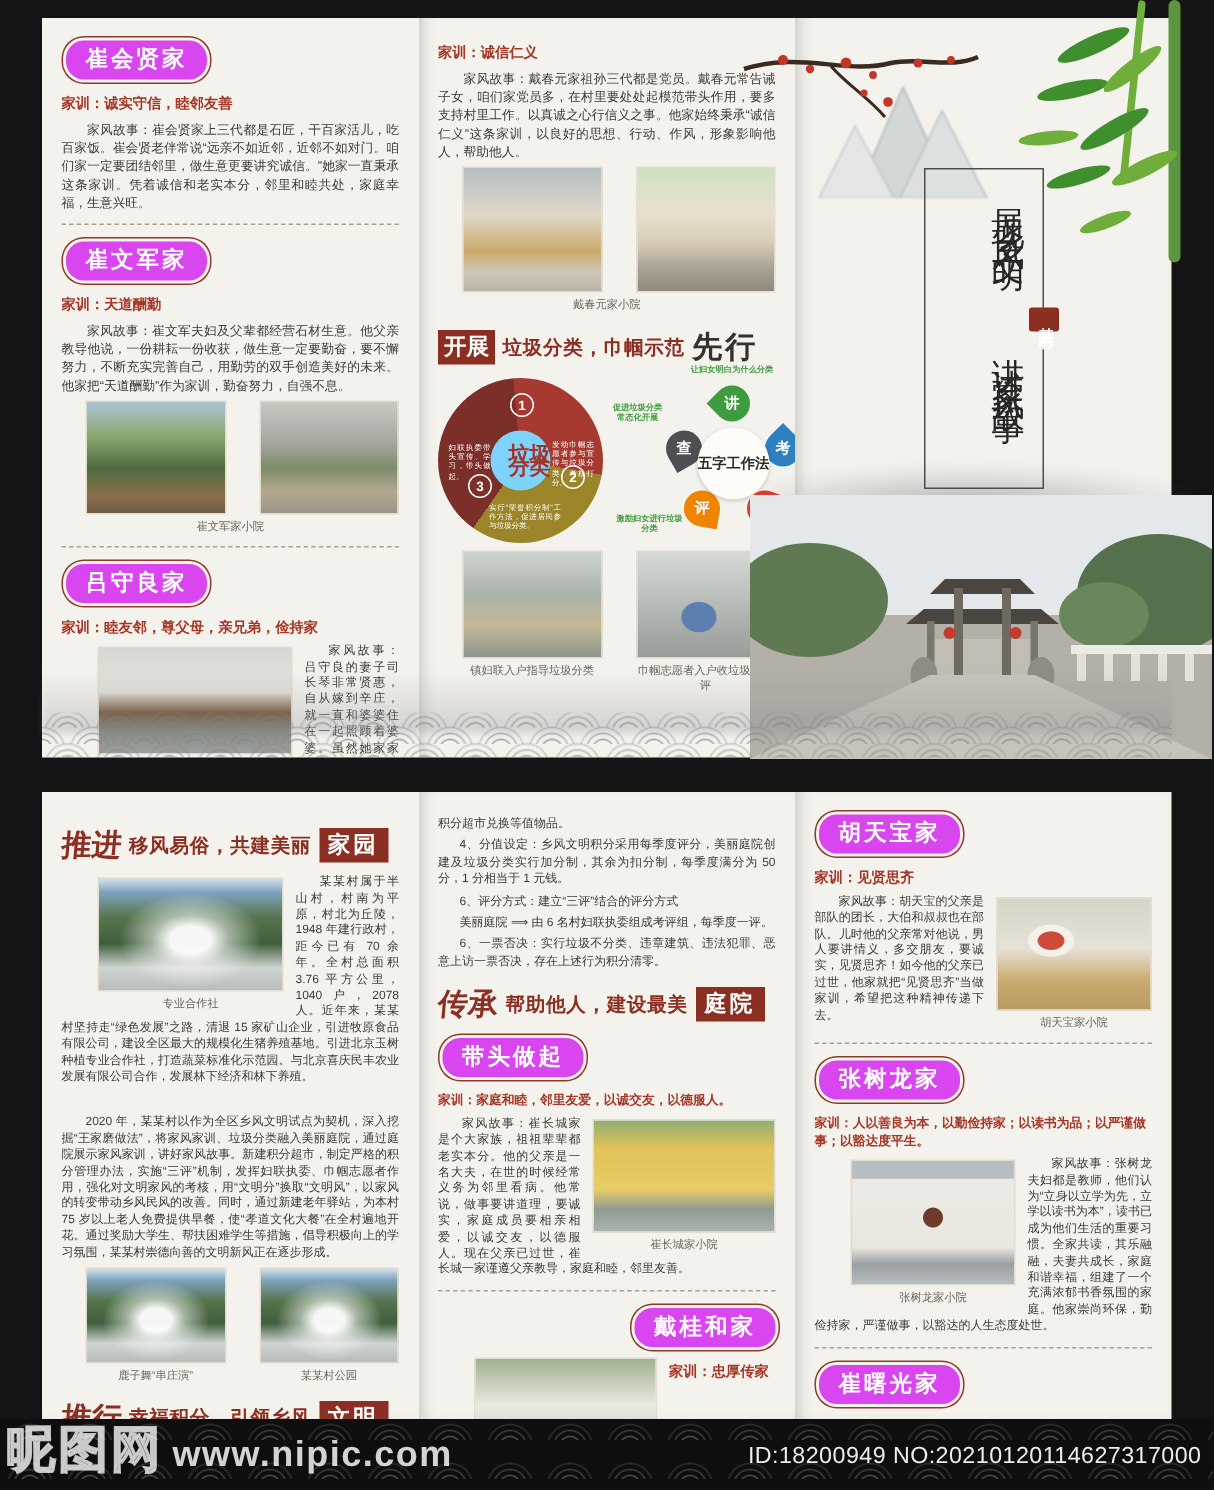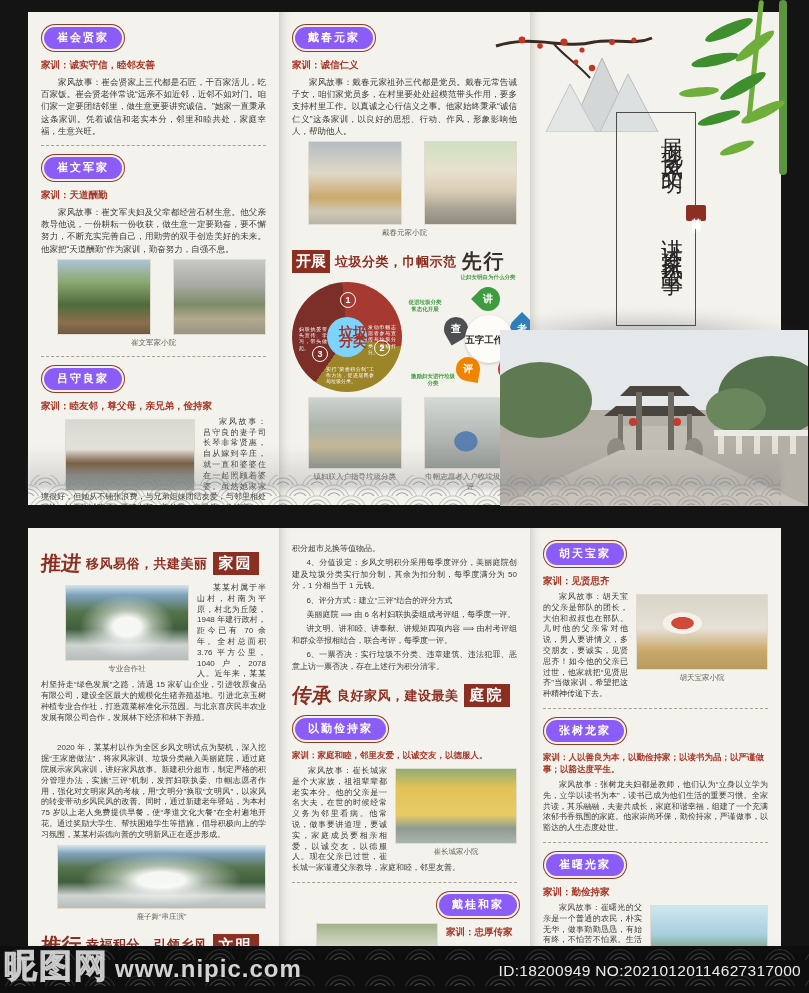--- a/index.html
+++ b/index.html
@@ -5,21 +5,21 @@
   html,body{margin:0;padding:0;}
   body{width:809px;height:993px;position:relative;overflow:hidden;background:#141414;
        font-family:"Liberation Sans","DejaVu Sans",sans-serif;}
   .spread{position:absolute;left:28px;width:753px;background:#f4f2ec;display:flex;}
   .spread-top{top:12px;height:493px;}
   .spread-bottom{top:528px;height:450px;}
   .panel{position:relative;width:251px;box-sizing:border-box;padding:12px 13px;overflow:hidden;z-index:1;}
   .panel+.panel{box-shadow:inset 10px 0 12px -10px rgba(0,0,0,.25);}
   .panel-cover{overflow:visible;padding:0;box-shadow:none;}
 
-  .badge{display:inline-block;background:#8b5cf6;color:#fff;font-size:11px;font-weight:bold;
+  .badge{display:inline-block;background:#d946ef;color:#fff;font-size:15px;font-weight:bold;
          letter-spacing:2px;padding:3px 13px 4px;border-radius:12px;
          box-shadow:0 0 0 2px #f4f2ec,0 0 0 3px #8d3a2a;margin:3px 0 5px 3px;}
   .badge-row-right{text-align:right;}
   .motto{color:#a53728;font-weight:bold;font-size:9.5px;margin:5px 0 4px;}
   .story{font-size:8.5px;line-height:12.2px;color:#3d3a36;text-align:justify;margin:0;text-indent:2em;}
   .s-small{font-size:8px;line-height:10.8px;}
   .fig{margin:0;}
   .fig .img{width:100%;display:block;border:1px solid #e0dcd2;box-sizing:border-box;}
   figcaption{font-size:7.5px;color:#6a665f;text-align:center;margin-top:3px;}
   .fl{float:left;margin:2px 8px 0 0;padding-left:24px;}
@@ -170,21 +170,20 @@
       <figure class="fig fl" style="width:130px">
         <div class="img i-lsl" style="height:72px"></div>
 
       </figure>
       <p class="story s-small">家风故事：吕守良的妻子司长琴非常贤惠，自从嫁到辛庄，就一直和婆婆住在一起照顾着婆婆。虽然她家家境很好，但她从不铺张浪费，与兄弟姐妹团结友爱，与邻里相处融洽。她常告诫孩子，要睦友邻，尊父母，亲兄弟，俭持家。</p>
     </div>
   </div>
 
   <div class="panel">
     <div class="sec clearfix">
-      <div><span class="badge">戴春元家</span></div>
       <div class="motto">家训：诚信仁义</div>
       <p class="story">家风故事：戴春元家祖孙三代都是党员。戴春元常告诫子女，咱们家党员多，在村里要处处起模范带头作用，要多支持村里工作。以真诚之心行信义之事。他家始终秉承“诚信仁义”这条家训，以良好的思想、行动、作风，形象影响他人，帮助他人。</p>
       <div class="ph2">
         <figure class="fig">
             <div class="img i-dcy-a" style="height:84px"></div>
           </figure>
         <figure class="fig">
             <div class="img i-dcy-b" style="height:84px"></div>
           </figure>
       </div>
@@ -341,49 +340,52 @@
         <figcaption>专业合作社</figcaption>
       </figure>
       <p class="story s-small">某某村属于半山村，村南为平原，村北为丘陵，1948 年建行政村，距今已有 70 余年。全村总面积 3.76 平方公里，1040 户，2078 人。近年来，某某村坚持走“绿色发展”之路，清退 15 家矿山企业，引进牧原食品有限公司，建设全区最大的规模化生猪养殖基地。引进北京玉树种植专业合作社，打造蔬菜标准化示范园。与北京喜庆民丰农业发展有限公司合作，发展林下经济和林下养殖。</p>
     </div>
     <p class="story s-small" style="margin-top:20px">2020 年，某某村以作为全区乡风文明试点为契机，深入挖掘“王家磨做法”，将家风家训、垃圾分类融入美丽庭院，通过庭院展示家风家训，讲好家风故事。新建积分超市，制定严格的积分管理办法，实施“三评”机制，发挥妇联执委、巾帼志愿者作用，强化对文明家风的考核，用“文明分”换取“文明风”，以家风的转变带动乡风民风的改善。同时，通过新建老年驿站，为本村 75 岁以上老人免费提供早餐，使“孝道文化大餐”在全村遍地开花。通过奖励大学生、帮扶困难学生等措施，倡导积极向上的学习氛围，某某村崇德向善的文明新风正在逐步形成。</p>
     <div class="ph2">
       <figure class="fig">
         <div class="img i-fount" style="height:64px"></div>
         <figcaption>鹿子舞“串庄演”</figcaption>
       </figure>
+      <figure class="fig">
+        <div class="img i-fount" style="height:64px"></div>
+        <figcaption>某某村公园</figcaption>
+      </figure>
     </div>
     <div class="sec-title">
       <span class="t-brush">推行</span>
       <span class="t-mid">幸福积分，引领乡风</span>
       <span class="t-accent">文明</span>
     </div>
     <div class="items">
       <p>1、积分对象：本村常住村民，以户为单位。</p>
       <p>2、积分内容：“五讲五不”，即讲卫生、讲文明、讲和睦、讲奉献、讲规矩，不恶言恶行待人、不违规违纪违法、不妨碍项目进展、不无理取闹非访、不违反重大决策部署。</p>
 
     </div>
   </div>
 
   <div class="panel">
     <div class="items">
       <p class="noind">积分超市兑换等值物品。</p>
       <p>4、分值设定：乡风文明积分采用每季度评分，美丽庭院创建及垃圾分类实行加分制，其余为扣分制，每季度满分为 50 分，1 分相当于 1 元钱。</p>
       <p>6、评分方式：建立“三评”结合的评分方式</p>
       <p>美丽庭院 ⟹ 由 6 名村妇联执委组成考评组，每季度一评。</p>
-      <p>讲文明、讲和睦、讲奉献、讲规矩四项内容 ⟹ 由村考评组和群众举报相结合，联合考评，每季度一评。</p>
       <p>6、一票否决：实行垃圾不分类、违章建筑、违法犯罪、恶意上访一票否决，存在上述行为积分清零。</p>
     </div>
     <div class="sec-title">
       <span class="t-brush">传承</span>
-      <span class="t-mid">良好家风，建设最美</span>
+      <span class="t-mid">帮助他人，建设最美</span>
       <span class="t-accent">庭院</span>
     </div>
     <div class="sec clearfix">
-      <div><span class="badge">以勤俭持家</span></div>
+      <div><span class="badge">带头做起</span></div>
       <div class="motto" style="font-size:8.5px">家训：家庭和睦，邻里友爱，以诚交友，以德服人。</div>
       <figure class="fig fr" style="width:122px">
         <div class="img i-ccc" style="height:76px"></div>
         <figcaption>崔长城家小院</figcaption>
       </figure>
       <p class="story s-small">家风故事：崔长城家是个大家族，祖祖辈辈都老实本分。他的父亲是一名大夫，在世的时候经常义务为邻里看病。他常说，做事要讲道理，要诚实，家庭成员要相亲相爱，以诚交友，以德服人。现在父亲已过世，崔长城一家谨遵父亲教导，家庭和睦，邻里友善。</p>
     </div>
     <hr class="divider">
     <div class="sec clearfix">
       <div class="badge-row-right"><span class="badge">戴桂和家</span></div>
@@ -393,30 +395,34 @@
       </figure>
       <div class="motto">家训：忠厚传家</div>
 
     </div>
   </div>
 
   <div class="panel">
     <div class="sec clearfix">
       <div><span class="badge">胡天宝家</span></div>
       <div class="motto">家训：见贤思齐</div>
-      <figure class="fig fr" style="width:132px">
+      <figure class="fig fr" style="width:104px">
         <div class="img i-htb" style="height:76px"></div>
         <figcaption>胡天宝家小院</figcaption>
       </figure>
       <p class="story s-small">家风故事：胡天宝的父亲是部队的团长，大伯和叔叔也在部队。儿时他的父亲常对他说，男人要讲情义，多交朋友，要诚实，见贤思齐！如今他的父亲已过世，他家就把“见贤思齐”当做家训，希望把这种精神传递下去。</p>
     </div>
     <hr class="divider">
     <div class="sec clearfix">
       <div><span class="badge">张树龙家</span></div>
       <div class="motto" style="font-size:8.5px">家训：人以善良为本，以勤俭持家；以读书为品；以严谨做事；以豁达度平生。</div>
+      <figure class="fig fl" style="width:110px">
+        <div class="img i-zsl" style="height:84px"></div>
+        <figcaption>张树龙家小院</figcaption>
+      </figure>
       <p class="story s-small">家风故事：张树龙夫妇都是教师，他们认为“立身以立学为先，立学以读书为本”，读书已成为他们生活的重要习惯。全家共读，其乐融融，夫妻共成长，家庭和谐幸福，组建了一个充满浓郁书香氛围的家庭。他家崇尚环保，勤俭持家，严谨做事，以豁达的人生态度处世。</p>
     </div>
     <hr class="divider">
     <div class="sec clearfix">
       <div><span class="badge">崔曙光家</span></div>
       <div class="motto">家训：勤俭持家</div>
       <figure class="fig fr" style="width:118px">
         <div class="img i-csg" style="height:96px"></div>
 
       </figure>

